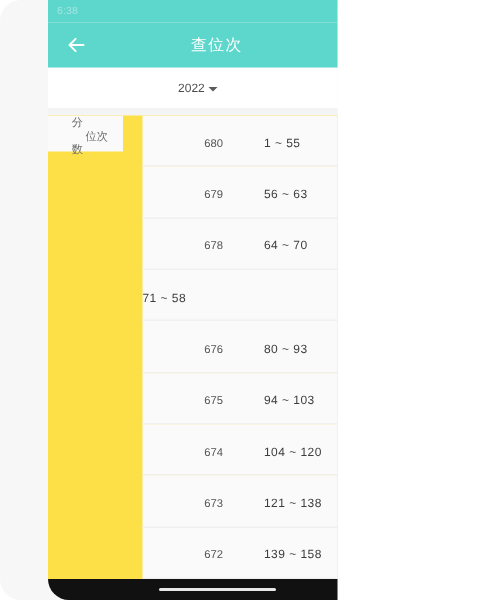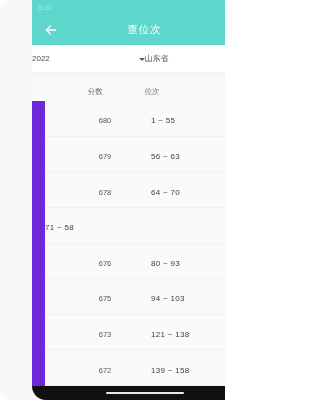--- a/index.html
+++ b/index.html
@@ -115,21 +115,21 @@
     height: 27px;
     background: #ffffff;
     display: flex;
     align-items: center;
     flex: none;
   }
   .filter-cell {
     flex: 1;
     display: flex;
     align-items: center;
-    justify-content: space-between;
+    justify-content: flex-end;
     gap: 2px;
     cursor: pointer;
   }
   .filter-label {
     font-size: 8px;
     color: #4d4d4d;
   }
   .caret {
     width: 0; height: 0;
     border-left: 3px solid transparent;
@@ -140,23 +140,23 @@
 
   .gap-strip {
     height: 5px;
     background: #f4f4f4;
     flex: none;
   }
 
   
   .table {
     flex: 1;
-    background: #6d28d9;
-    display: flex;
-    flex-direction: column;
+    background: #fde047;
+    display: flex;
+    flex-direction: row;
     overflow: hidden;
   }
   .table-head {
     height: 24px;
     display: flex;
     align-items: center;
     background: #fafafa;
     flex: none;
   }
   .col-score {
@@ -275,20 +275,24 @@
       </div>
       <div class="row">
         <div class="col-score"><span class="td-score">676</span></div>
         <div class="col-rank"><span class="td-rank">80 ~ 93</span></div>
       </div>
       <div class="row">
         <div class="col-score"><span class="td-score">675</span></div>
         <div class="col-rank"><span class="td-rank">94 ~ 103</span></div>
       </div>
       <div class="row">
+        <div class="col-score"><span class="td-score">674</span></div>
+        <div class="col-rank"><span class="td-rank">104 ~ 120</span></div>
+      </div>
+      <div class="row">
         <div class="col-score"><span class="td-score">673</span></div>
         <div class="col-rank"><span class="td-rank">121 ~ 138</span></div>
       </div>
       <div class="row">
         <div class="col-score"><span class="td-score">672</span></div>
         <div class="col-rank"><span class="td-rank">139 ~ 158</span></div>
       </div>
     </div>
   </div>
 

